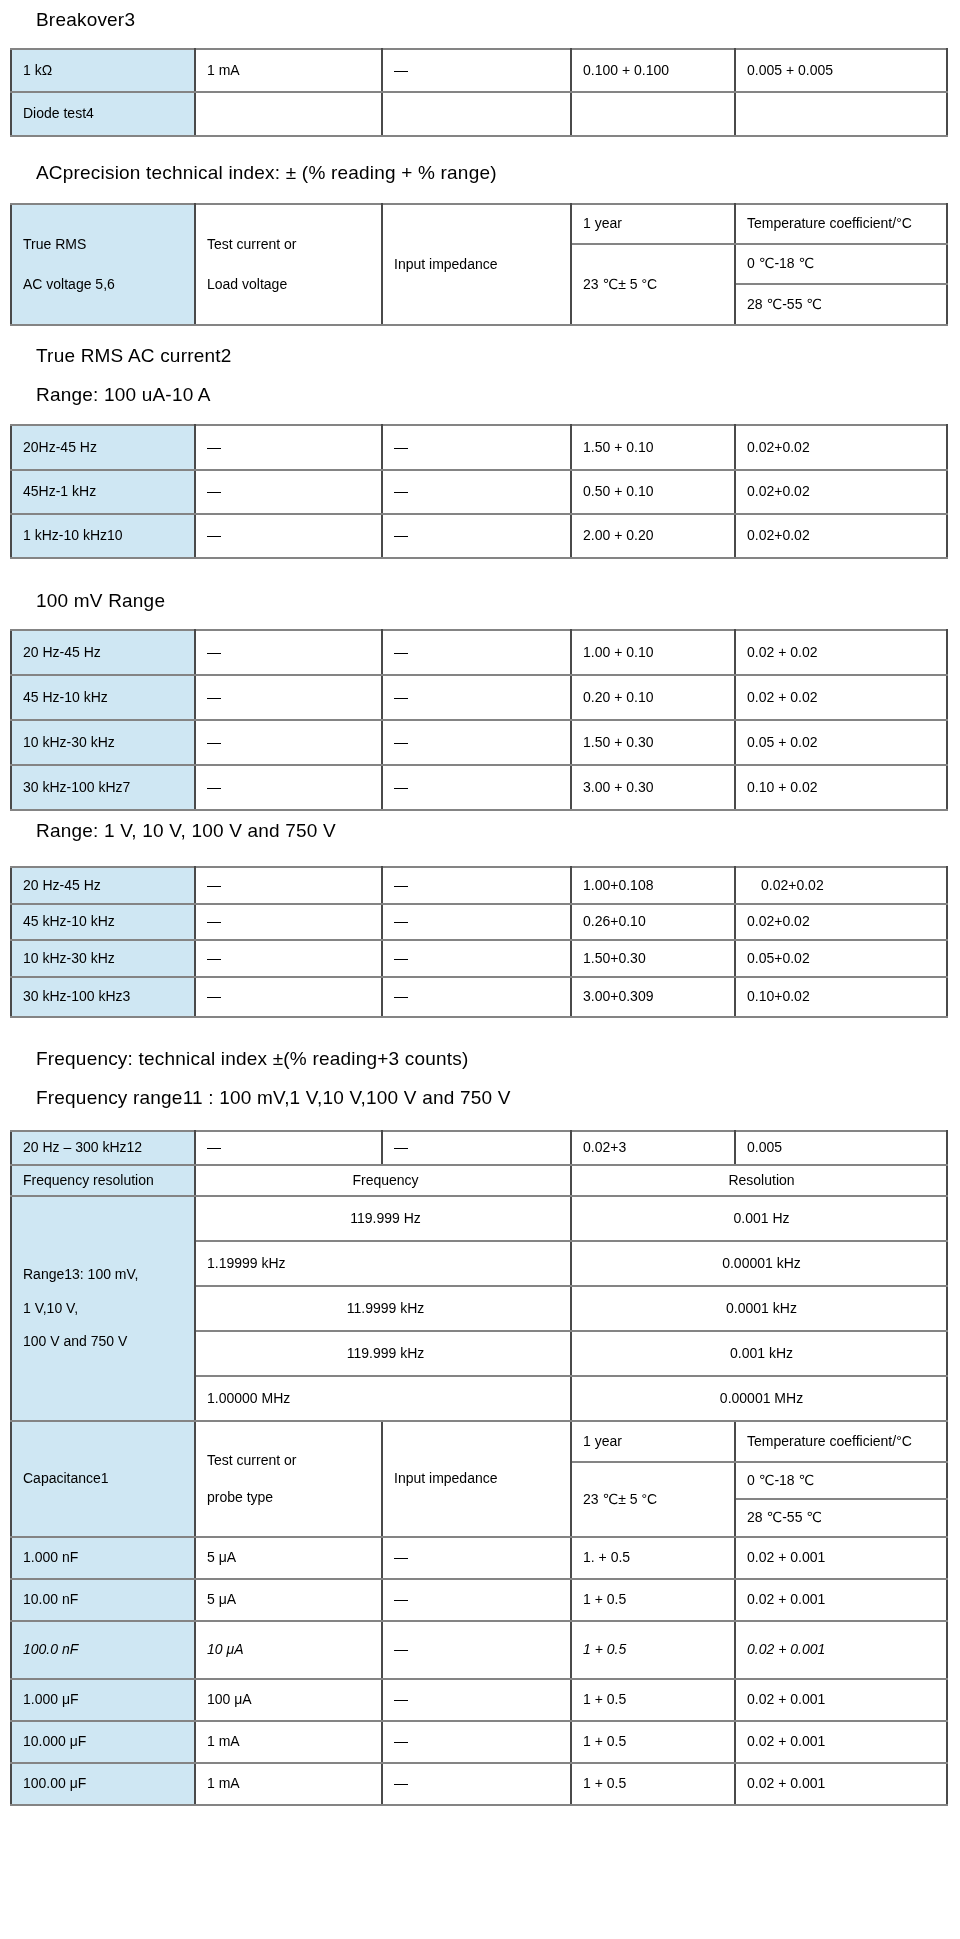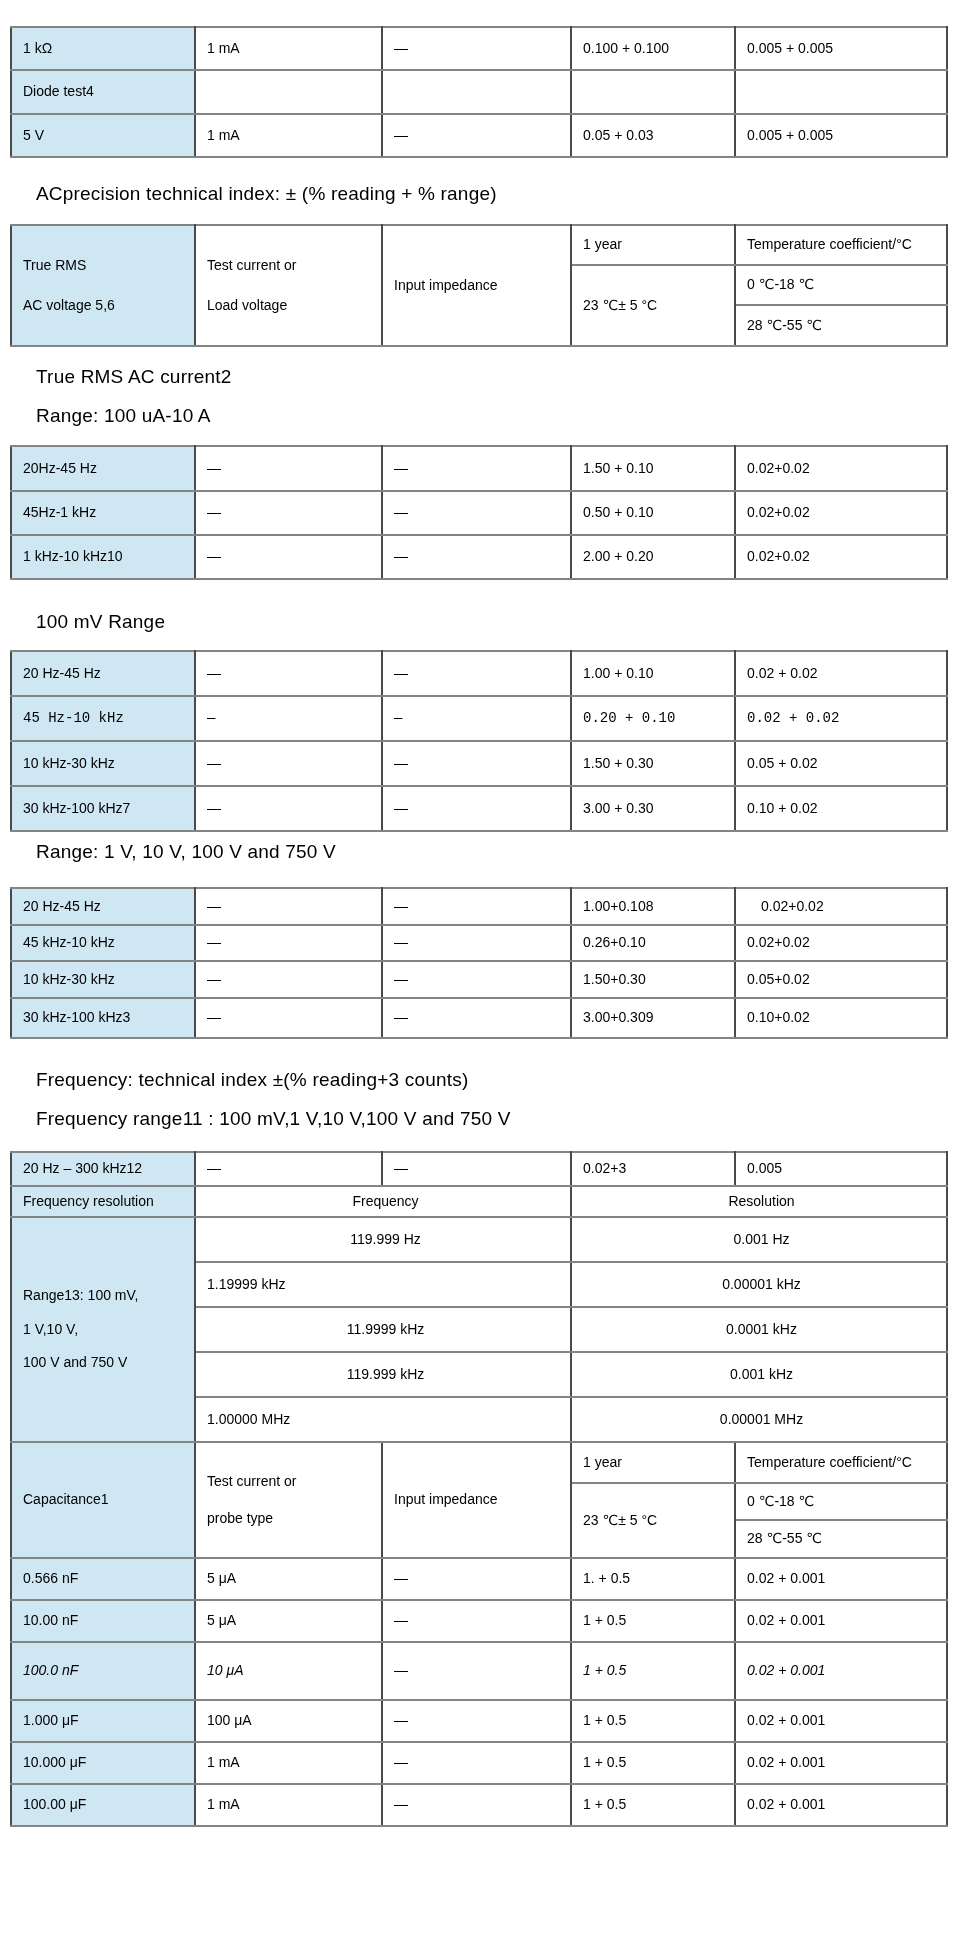--- a/index.html
+++ b/index.html
@@ -53,20 +53,21 @@
   #t-vranges     { margin-top: 24px; }
   #h-freqindex   { margin-top: 30px; }
   #h-freqrange   { margin-top: 17px; }
   #t-freqcap     { margin-top: 21px; }
 </style>
 </head>
 <body style="--accent: #cfe7f3;">
 
 <div class="page">
 
+  <h2 class="hd" id="h-breakover">Breakover3</h2>
 
   <table class="spec" id="t-breakover">
     <colgroup>
         <col style="width: 184px;">
         <col style="width: 187px;">
         <col style="width: 189px;">
         <col style="width: 164px;">
         <col style="width: 212px;">
       </colgroup>
     <tbody>
@@ -95,37 +96,20 @@
             <div class="cell-line"></div>
           </td>
           <td>
             <div class="cell-line"></div>
           </td>
           <td>
             <div class="cell-line"></div>
           </td>
           <td>
             <div class="cell-line"></div>
-          </td>
-        </tr>
-        <tr style="height: 43px;">
-          <td class="blue">
-            <div class="cell-line">5 V</div>
-          </td>
-          <td>
-            <div class="cell-line">1 mA</div>
-          </td>
-          <td>
-            <div class="cell-line">—</div>
-          </td>
-          <td>
-            <div class="cell-line">0.05 + 0.03</div>
-          </td>
-          <td>
-            <div class="cell-line">0.005 + 0.005</div>
           </td>
         </tr>
       </tbody>
   </table>
 
   <h2 class="hd" id="h-acprecision">ACprecision technical index: ± (% reading + % range)</h2>
 
   <table class="spec" id="t-acvoltage">
     <colgroup>
         <col style="width: 184px;">
@@ -257,21 +241,21 @@
           <td>
             <div class="cell-line">—</div>
           </td>
           <td>
             <div class="cell-line">1.00 + 0.10</div>
           </td>
           <td>
             <div class="cell-line">0.02 + 0.02</div>
           </td>
         </tr>
-        <tr style="height: 45px; font-family: Liberation Mono, monospace;">
+        <tr style="height: 45px;">
           <td class="blue">
             <div class="cell-line">45 Hz-10 kHz</div>
           </td>
           <td>
             <div class="cell-line">—</div>
           </td>
           <td>
             <div class="cell-line">—</div>
           </td>
           <td>
@@ -511,21 +495,21 @@
             <div class="cell-line">0 ℃-18 ℃</div>
           </td>
         </tr>
         <tr style="height: 38px;">
           <td>
             <div class="cell-line">28 ℃-55 ℃</div>
           </td>
         </tr>
         <tr style="height: 42px;">
           <td class="blue">
-            <div class="cell-line">0.566 nF</div>
+            <div class="cell-line">1.000 nF</div>
           </td>
           <td>
             <div class="cell-line">5 μA</div>
           </td>
           <td>
             <div class="cell-line">—</div>
           </td>
           <td>
             <div class="cell-line">1. + 0.5</div>
           </td>

